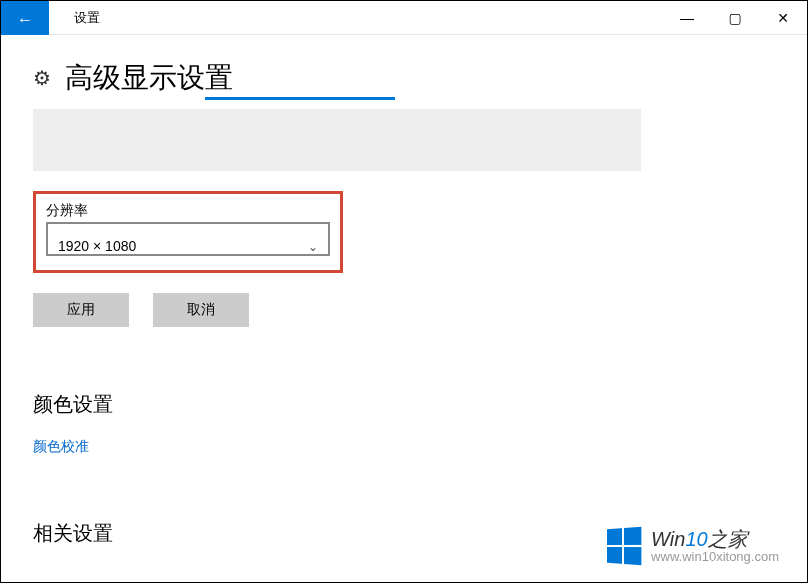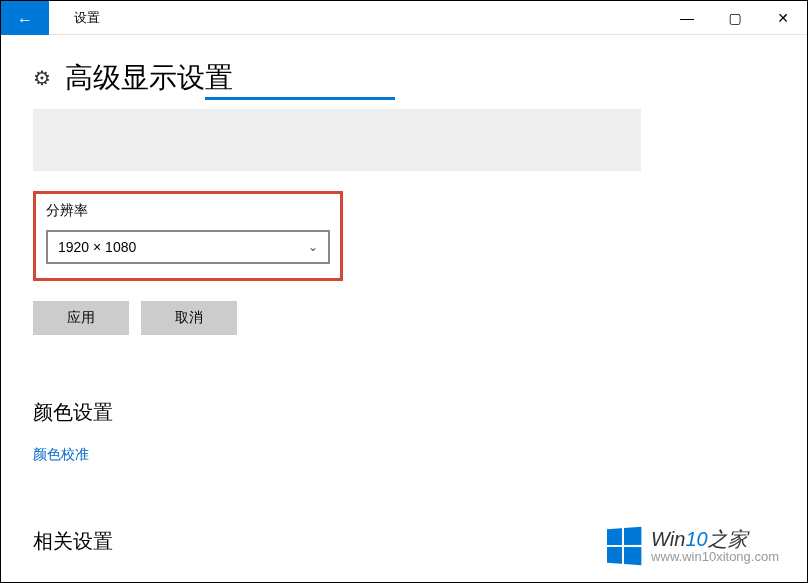--- a/index.html
+++ b/index.html
@@ -100,43 +100,43 @@
     }
     .highlight-box {
       margin-top: 20px;
       border: 3px solid #d14836;
       padding: 8px 10px 14px 10px;
       width: 310px;
     }
     .label {
       font-size: 14px;
       color: #000;
-      margin-bottom: 10px;
+      margin-bottom: 2px;
     }
     .dropdown {
       border: 2px solid #888;
       height: 34px;
       display: flex;
-      align-items: center;
+      align-items: flex-end;
       justify-content: space-between;
       padding: 0 10px;
       cursor: pointer;
       background: #fff;
     }
     .dropdown-val {
       font-size: 14px;
     }
     .chevron {
       font-size: 12px;
       color: #555;
     }
     .btn-row {
       margin-top: 20px;
       display: flex;
-      gap: 12px;
+      gap: 24px;
     }
     .btn {
       width: 96px;
       height: 34px;
       background: #cccccc;
       border: none;
       font-size: 14px;
       cursor: pointer;
       display: flex;
       align-items: center;

